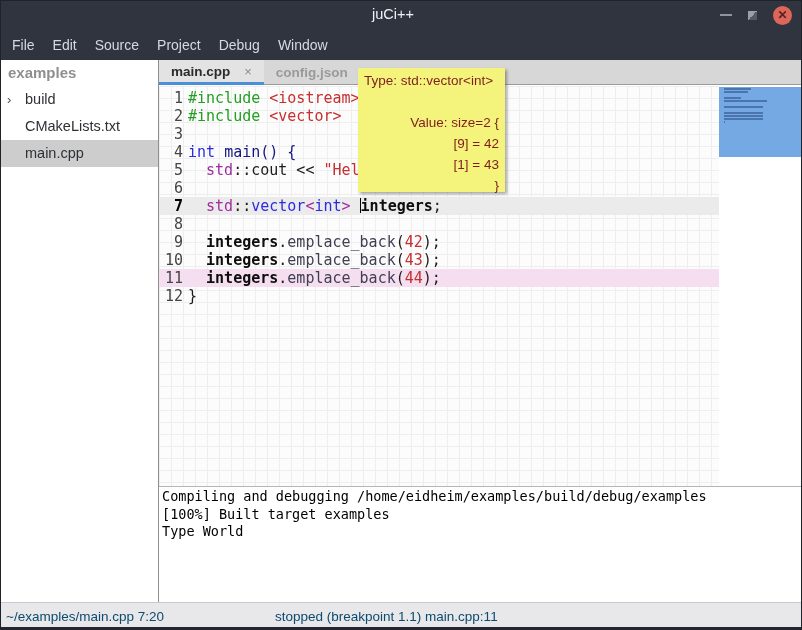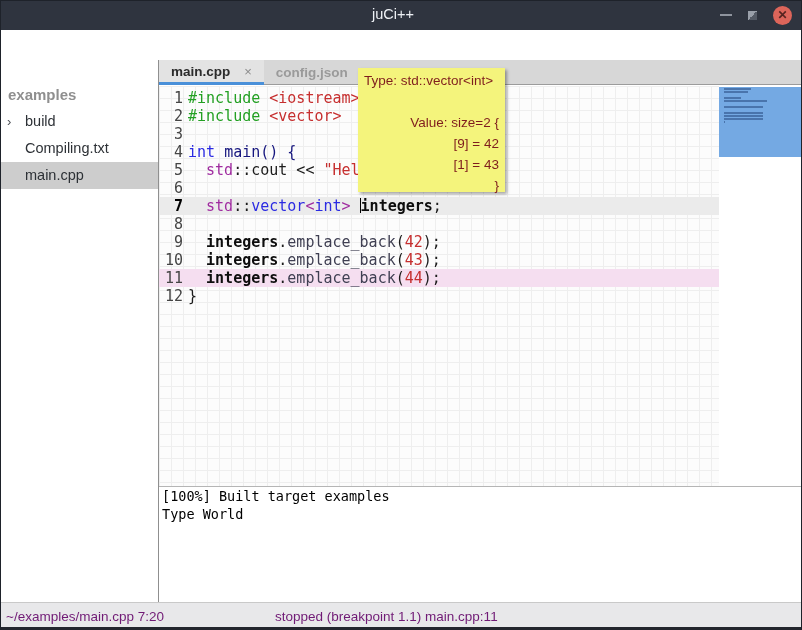--- a/index.html
+++ b/index.html
@@ -17,21 +17,21 @@
   .btn-close { width:19px; height:19px; border-radius:50%; background:#dd655a; color:#57231f;
     font-size:12px; font-weight:bold; display:flex; align-items:center; justify-content:center; line-height:1; }
 
   
   .menubar { position:absolute; left:0; top:30px; width:802px; height:30px; background:#2f343f;
     display:flex; align-items:center; padding-left:5px; }
   .menu-item { color:#d3dae3; font-size:14px; padding:4px 7px; margin-right:4px; cursor:default; }
 
   
   .sidebar { position:absolute; left:0; top:60px; width:158px; height:542px; background:#ffffff; }
-  .sidebar-header { height:26px; line-height:26px; padding-left:8px; color:#8f8f8f; font-weight:bold; font-size:15px;margin-top:22px; }
+  .sidebar-header { height:26px; line-height:26px; padding-left:8px; color:#8f8f8f; font-weight:bold; font-size:15px; }
   .tree-item { height:27px; line-height:27px; font-size:14.5px; color:#2d3136; position:relative; padding-left:25px; }
   .tree-item.selected { background:#cdcdcd; }
   .tree-chevron { position:absolute; left:7px; top:0; width:14px; color:#4a4e54; font-size:13px; }
   .vsep { position:absolute; left:158px; top:60px; width:1px; height:542px; background:#8f8f8f; }
 
   
   .tabbar { position:absolute; left:159px; top:60px; width:643px; height:25px; background:#d7d7d7;
     border-bottom:1px solid #9b9b9b; display:flex; }
   .tab { height:25px; display:flex; align-items:center; padding:0 12px; font-size:13.5px; font-weight:bold; }
   .tab.active { background:#e3e3e3; color:#2b2b2b; border-bottom:3px solid #4a90d9; padding-bottom:0; }
@@ -71,44 +71,52 @@
   .tooltip-line { height:21px; line-height:21px;text-align:right; }
 
   
   .hsep { position:absolute; left:159px; top:486px; width:643px; height:1px; background:#b5b5b5; }
   .terminal { position:absolute; left:159px; top:487px; width:643px; height:115px; background:#ffffff;
     font-family:"DejaVu Sans Mono", monospace; font-size:13.5px; color:#000; padding:1px 0 0 3px; }
   .terminal-line { height:17.5px; line-height:17.5px; white-space:pre; }
 
   
   .statusbar { position:absolute; left:0; top:602px; width:802px; height:28px; background:#e8e8ea;
-    border-top:1px solid #c9c9c9; font-size:13.5px; color:#701a75; }
+    border-top:1px solid #c9c9c9; font-size:13.5px; color:#0c4a6e; }
   .status-left { position:absolute; left:6px; top:6px; }
   .status-center { position:absolute; left:275px; top:6px; }
 </style>
 </head>
 <body>
 
 <div class="window">
 
   <div class="titlebar">
     <div class="title">juCi++</div>
     <div class="win-controls">
       <div class="btn-min"></div>
       <div class="btn-restore"></div>
       <div class="btn-close">✕</div>
     </div>
   </div>
 
+  <div class="menubar" id="menubar">
+      <div class="menu-item">File</div>
+      <div class="menu-item">Edit</div>
+      <div class="menu-item">Source</div>
+      <div class="menu-item">Project</div>
+      <div class="menu-item">Debug</div>
+      <div class="menu-item">Window</div>
+    </div>
 
   <div class="sidebar">
     <div class="sidebar-header">examples</div>
     <div id="tree-items">
         <div class="tree-item"><span class="tree-chevron">›</span><span>build</span></div>
-        <div class="tree-item"><span>Compiling.txt</span></div>
+        <div class="tree-item"><span>CMakeLists.txt</span></div>
         <div class="tree-item selected"><span>main.cpp</span></div>
       </div>
   </div>
   <div class="vsep"></div>
 
   <div class="tabbar" id="tabbar">
       <div class="tab active">
         <span>main.cpp</span>
         <span class="tab-close">×</span>
       </div>
@@ -156,20 +164,21 @@
     <div id="tooltip-values">
         <div class="tooltip-line">Value: size=2 {</div>
         <div class="tooltip-line"> [9] = 42</div>
         <div class="tooltip-line"> [1] = 43</div>
         <div class="tooltip-line">}</div>
       </div>
   </div>
 
   <div class="hsep"></div>
   <div class="terminal" id="terminal">
+      <div class="terminal-line">Compiling and debugging /home/eidheim/examples/build/debug/examples</div>
       <div class="terminal-line">[100%] Built target examples</div>
       <div class="terminal-line">Type World</div>
     </div>
 
   <div class="statusbar">
     <span class="status-left">~/examples/main.cpp 7:20</span>
     <span class="status-center">stopped (breakpoint 1.1) main.cpp:11</span>
   </div>
 
   <div class="frame"></div>

